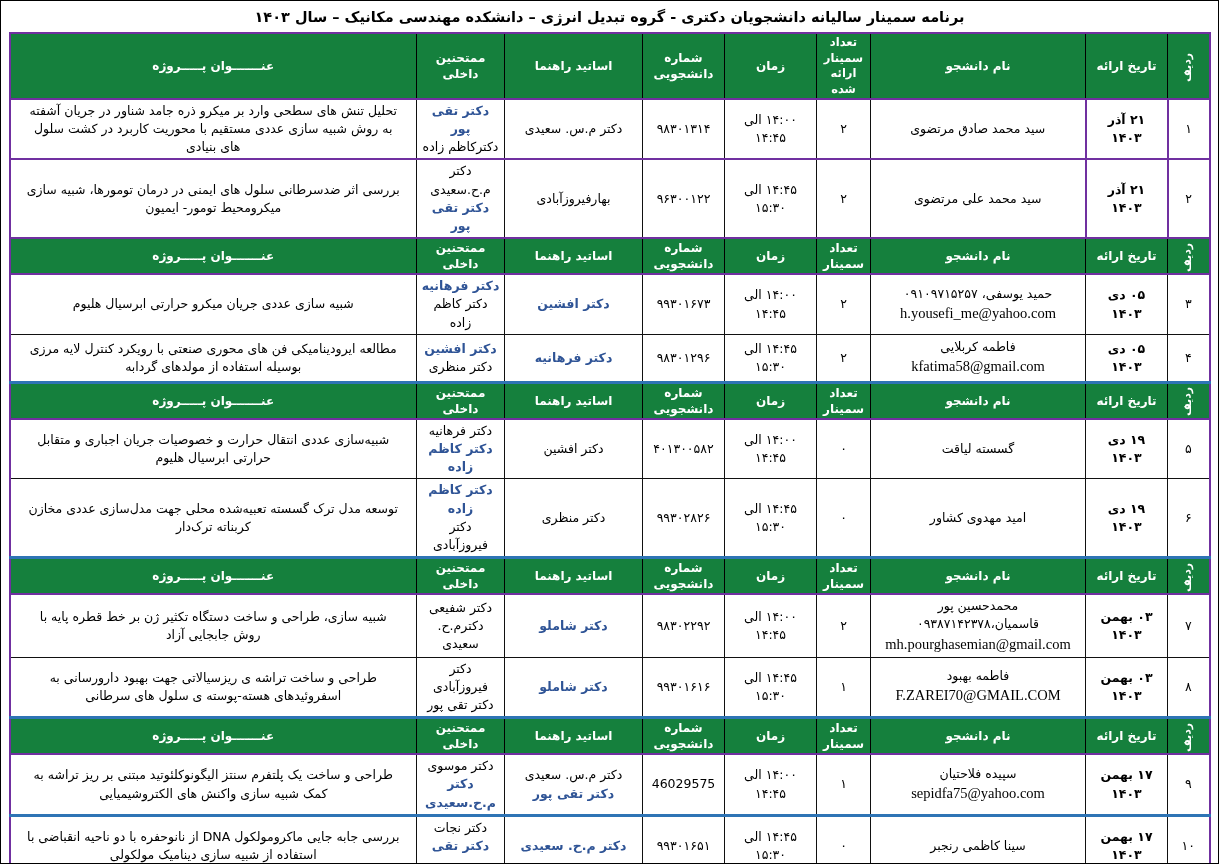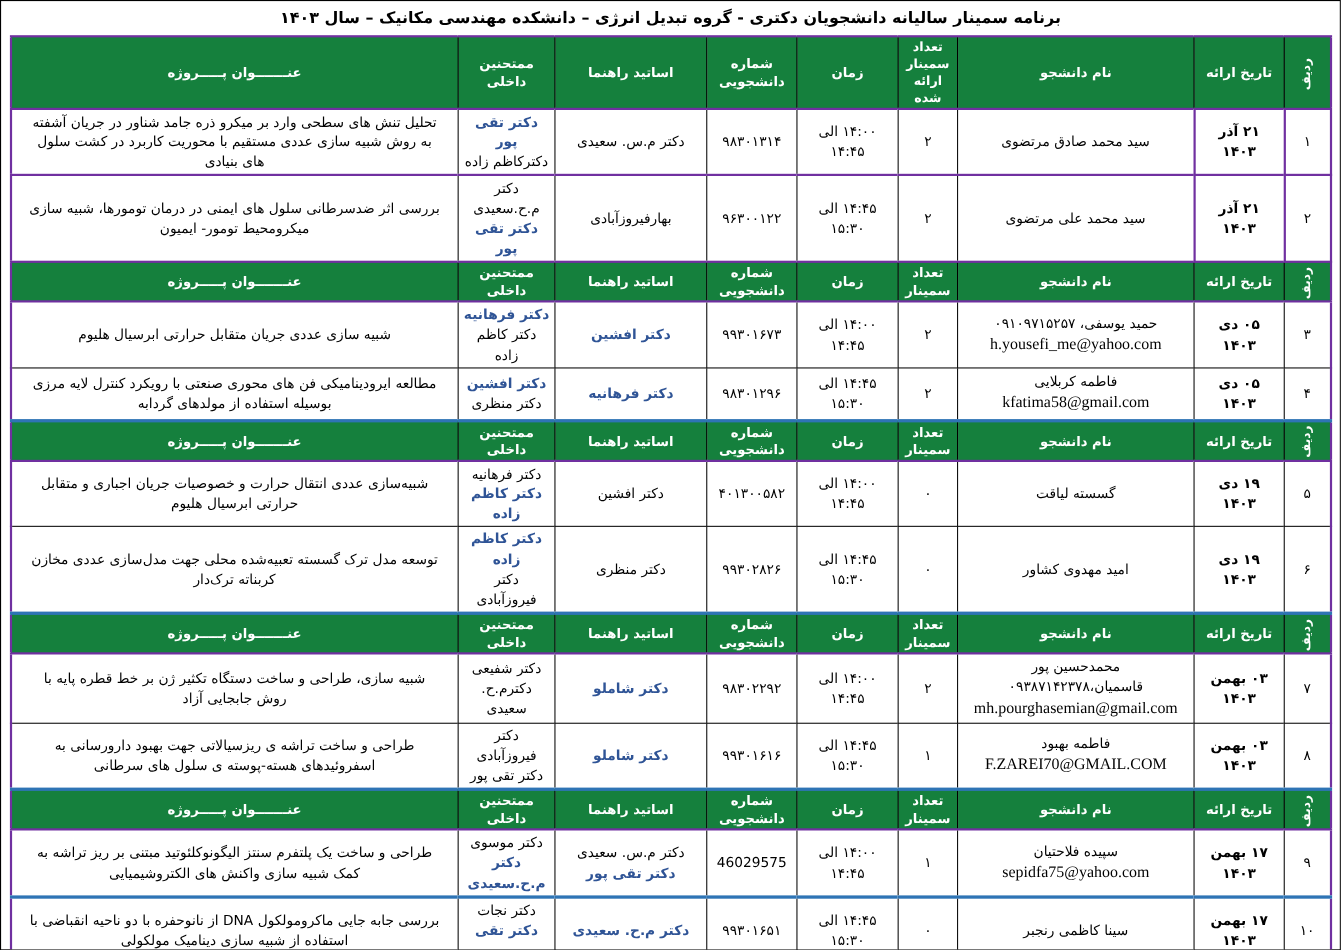--- a/index.html
+++ b/index.html
@@ -151,21 +151,21 @@
           <td class="c-seminars">۲</td>
           <td class="c-time">۱۴:۰۰ الی ۱۴:۴۵</td>
           <td class="c-id">۹۹۳۰۱۶۷۳</td>
           <td class="c-sup">
             <div class="blue">دکتر افشین</div>
           </td>
           <td class="c-exa">
             <div class="blue">دکتر فرهانیه</div>
             <div>دکتر کاظم زاده</div>
           </td>
-          <td class="c-title">شبیه سازی عددی جریان متقابل حرارتی ابرسیال هلیوم</td>
+          <td class="c-title">شبیه سازی عددی جریان میکرو حرارتی ابرسیال هلیوم</td>
         </tr>
         <tr class="data blue-bottom">
           <td class="c-num">۴</td>
           <td class="c-date">
             <div>۰۵ دی</div>
             <div>۱۴۰۳</div>
           </td>
           <td class="c-student">
             <div>فاطمه کربلایی</div>
             <div class="email">kfatima58@gmail.com</div>

